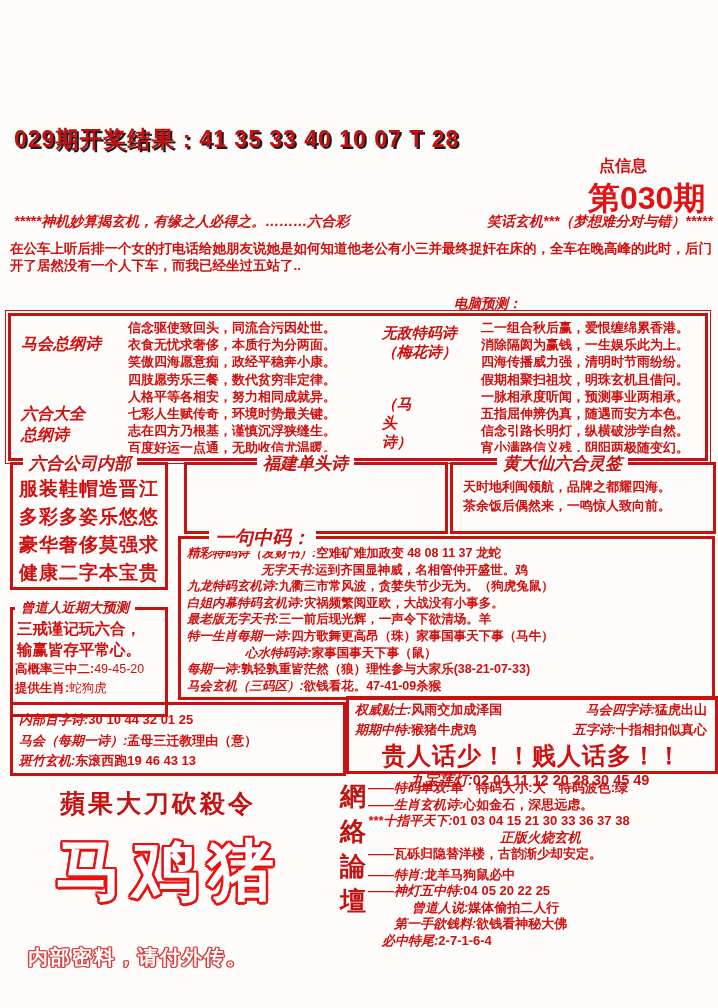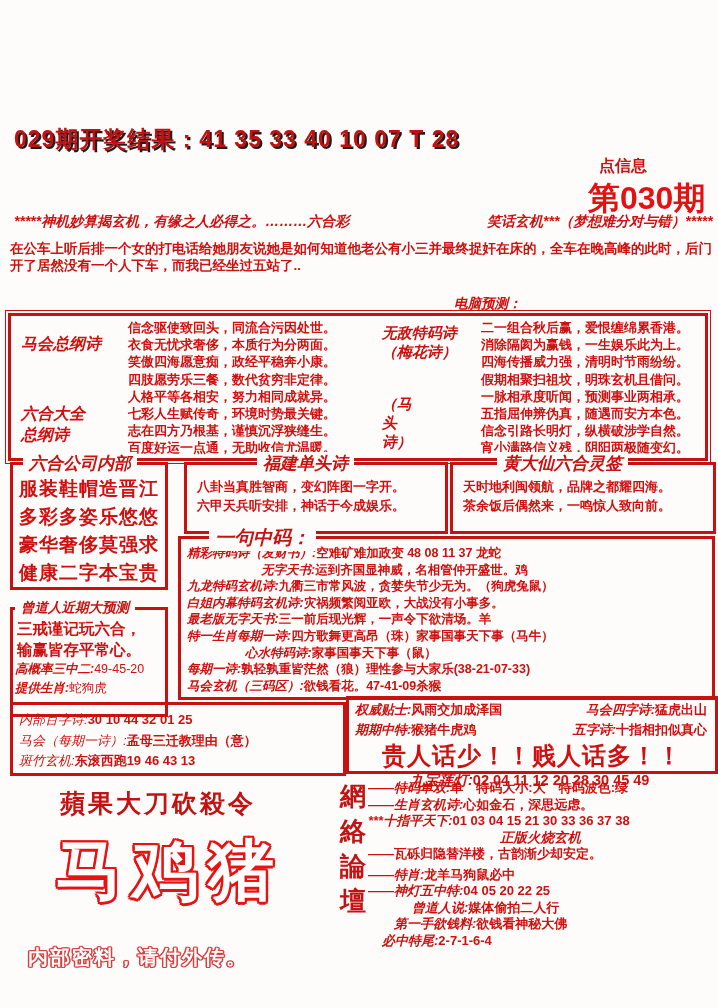--- a/index.html
+++ b/index.html
@@ -53,26 +53,26 @@
   .yrow .lab{font-weight:900;font-style:italic;}
   .yrow .txt{font-weight:600;}
   .yrow.ind1{padding-left:74px;}
   .yrow.ind2{padding-left:58px;}
 
   .zeng{left:10px;top:592px;width:152px;height:104px;margin-top:15px;}
   .zeng .boxtitle{top:-11px;left:2px;font-size:13.5px;}
   .zeng .lines{padding:8px 0 0 4px;font-size:15.5px;font-weight:800;line-height:21px;}
   .zeng .lines span{display:block;white-space:nowrap;}
   .zeng .zrow{font-size:12.5px;white-space:nowrap;padding-left:2px;line-height:19px;}
-  .zeng .zrow .lab{font-weight:900;font-style:italic;}
+  .zeng .zrow .lab{font-weight:900;}
 
   .innerbox{left:10px;top:702px;width:330px;height:68px;}
   .innerbox .rows{padding:5px 0 0 6px;font-size:13px;line-height:20.5px;}
   .irow{white-space:nowrap;}
-  .irow .lab{font-weight:400;font-style:italic;margin-top:13px;}
+  .irow .lab{font-weight:700;font-style:italic;margin-top:13px;}
   .irow .txt{font-weight:600;}
 
   .authority{left:346px;top:696px;width:366px;height:72px;}
   .authority .arow{display:flex;justify-content:space-between;padding:2px 8px 0 6px;
                    font-size:13px;white-space:nowrap;}
   .authority .lab{font-weight:900;font-style:italic;}
   .authority .txt{font-weight:600;}
   .authority .big{text-align:center;font-size:24px;font-weight:900;letter-spacing:1px;
                   margin-top:1px;white-space:nowrap;}
 
@@ -159,24 +159,20 @@
     <div class="lines">
       <span>服装鞋帽造晋江</span>
       <span>多彩多姿乐悠悠</span>
       <span>豪华奢侈莫强求</span>
       <span>健康二字本宝贵</span>
     </div>
   </div>
 
   <div class="rbox fujian">
     <div class="boxtitle" style="left:70px;font-size:17px;">福建单头诗</div>
-    <div class="lines">
-      <span>八卦当真胜智商，变幻阵图一字开。</span>
-      <span>六甲天兵听安排，神话于今成娱乐。</span>
-    </div>
   </div>
 
   <div class="rbox huang">
     <div class="boxtitle" style="left:44px;font-size:17px;">黄大仙六合灵签</div>
     <div class="lines">
       <span>天时地利闽领航，品牌之都耀四海。</span>
       <span>茶余饭后偶然来，一鸣惊人致向前。</span>
     </div>
   </div>
 

